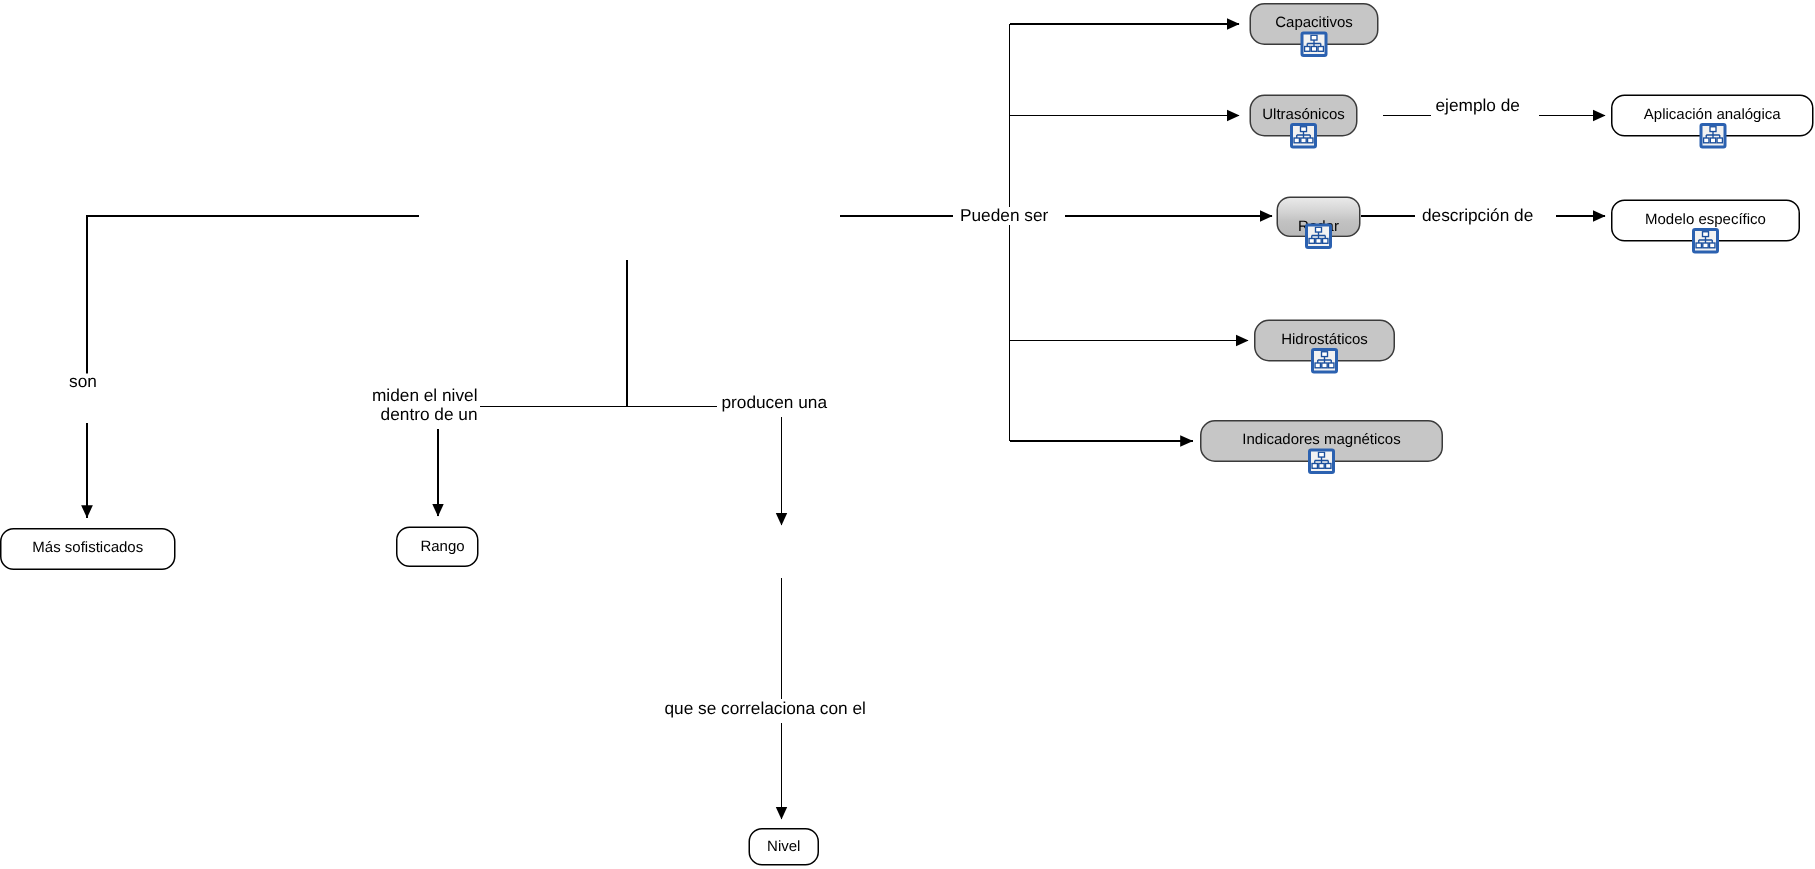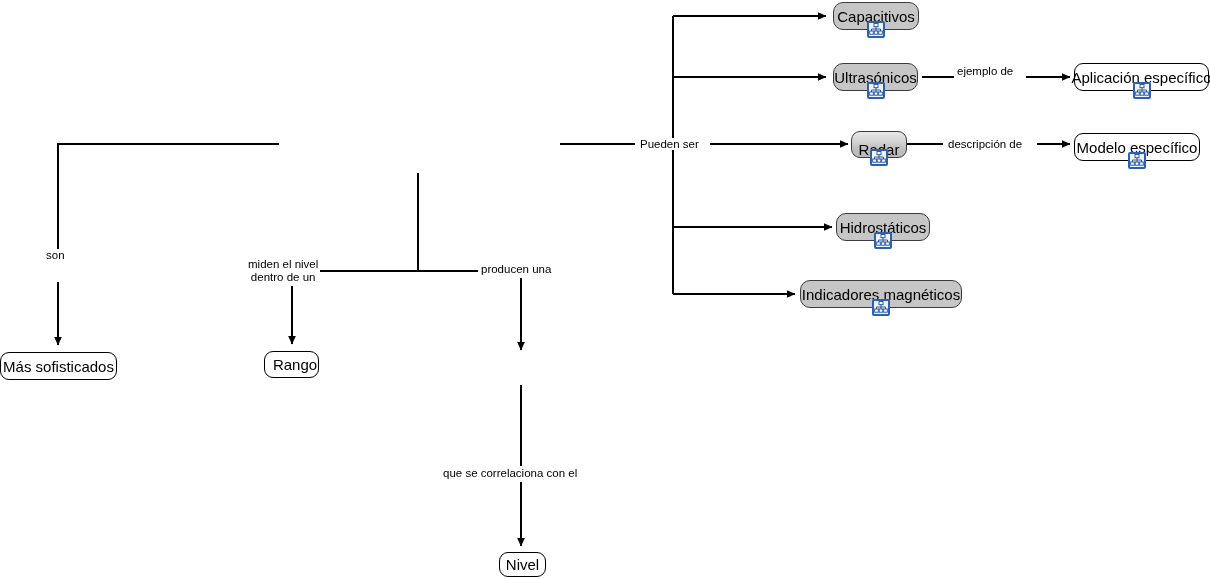--- a/index.html
+++ b/index.html
@@ -28,21 +28,21 @@
   .node {
     position: absolute;
     box-sizing: border-box;
     display: flex;
     align-items: center;
     justify-content: center;
     border: 1px solid #000000;
     border-radius: 9px;
     background: #ffffff;
     color: #000000;
-    font-size: 15px;
+    font-size: 10px;
     line-height: 1;
     white-space: nowrap;
     padding: 0 9px;
   }
   .node.gray {
     background: #c6c6c6;
     border-radius: 10px;
     border: 1px solid #3b3b3b;
   }
   .node.selected {
@@ -126,21 +126,21 @@
 
       <path d="M907,144 L943,144"></path>
       <path d="M1037,144 L1070,144" marker-end="url(#arrow)"></path>
     </g>
   </svg>
 
   <div class="link-label" style="left:638px; top:138px;">Pueden ser</div>
 
   <div class="link-label" style="left:44px; top:249px;">son</div>
 
-  <div class="link-label two-line" style="left:246px; top:258px; text-align:center;">
+  <div class="link-label two-line" style="left:246px; top:258px; text-align:right;">
     <span>miden el nivel</span><br>
     <span>dentro de un</span>
   </div>
 
   <div class="link-label" style="left:479px; top:263px;">producen una</div>
 
   <div class="link-label" style="left:955px; top:65px;">ejemplo de</div>
 
   <div class="link-label" style="left:946px; top:138px;">descripción de</div>
 
@@ -153,21 +153,21 @@
       <svg width="14" height="13" viewBox="0 0 14 13">
         <rect x="5" y="0.5" width="4" height="3.2" fill="#ffffff" stroke="#1b4f9c" stroke-width="0.9"></rect>
         <path d="M7,3.7 L7,6 M2.5,6 L11.5,6 M2.5,6 L2.5,8 M7,6 L7,8 M11.5,6 L11.5,8" stroke="#1b4f9c" stroke-width="0.9" fill="none"></path>
         <rect x="0.7" y="8" width="3.6" height="3.2" fill="#ffffff" stroke="#1b4f9c" stroke-width="0.9"></rect>
         <rect x="5.2" y="8" width="3.6" height="3.2" fill="#ffffff" stroke="#1b4f9c" stroke-width="0.9"></rect>
         <rect x="9.7" y="8" width="3.6" height="3.2" fill="#ffffff" stroke="#1b4f9c" stroke-width="0.9"></rect>
       </svg>
     </span>
   </div>
 
-  <div class="node gray" style="left:833px; top:63px; width:85px; height:28px;">
+  <div class="node gray" style="left:833px; top:63px; width:72px; height:28px;">
     <span>Ultrasónicos</span>
     <span class="cmap-icon">
       <svg width="14" height="13" viewBox="0 0 14 13">
         <rect x="5" y="0.5" width="4" height="3.2" fill="#ffffff" stroke="#1b4f9c" stroke-width="0.9"></rect>
         <path d="M7,3.7 L7,6 M2.5,6 L11.5,6 M2.5,6 L2.5,8 M7,6 L7,8 M11.5,6 L11.5,8" stroke="#1b4f9c" stroke-width="0.9" fill="none"></path>
         <rect x="0.7" y="8" width="3.6" height="3.2" fill="#ffffff" stroke="#1b4f9c" stroke-width="0.9"></rect>
         <rect x="5.2" y="8" width="3.6" height="3.2" fill="#ffffff" stroke="#1b4f9c" stroke-width="0.9"></rect>
         <rect x="9.7" y="8" width="3.6" height="3.2" fill="#ffffff" stroke="#1b4f9c" stroke-width="0.9"></rect>
       </svg>
     </span>
@@ -206,21 +206,21 @@
         <rect x="5" y="0.5" width="4" height="3.2" fill="#ffffff" stroke="#1b4f9c" stroke-width="0.9"></rect>
         <path d="M7,3.7 L7,6 M2.5,6 L11.5,6 M2.5,6 L2.5,8 M7,6 L7,8 M11.5,6 L11.5,8" stroke="#1b4f9c" stroke-width="0.9" fill="none"></path>
         <rect x="0.7" y="8" width="3.6" height="3.2" fill="#ffffff" stroke="#1b4f9c" stroke-width="0.9"></rect>
         <rect x="5.2" y="8" width="3.6" height="3.2" fill="#ffffff" stroke="#1b4f9c" stroke-width="0.9"></rect>
         <rect x="9.7" y="8" width="3.6" height="3.2" fill="#ffffff" stroke="#1b4f9c" stroke-width="0.9"></rect>
       </svg>
     </span>
   </div>
 
   <div class="node" style="left:1074px; top:63px; width:135px; height:28px;">
-    <span>Aplicación específico</span>
+    <span>Aplicación analógica</span>
     <span class="cmap-icon">
       <svg width="14" height="13" viewBox="0 0 14 13">
         <rect x="5" y="0.5" width="4" height="3.2" fill="#ffffff" stroke="#1b4f9c" stroke-width="0.9"></rect>
         <path d="M7,3.7 L7,6 M2.5,6 L11.5,6 M2.5,6 L2.5,8 M7,6 L7,8 M11.5,6 L11.5,8" stroke="#1b4f9c" stroke-width="0.9" fill="none"></path>
         <rect x="0.7" y="8" width="3.6" height="3.2" fill="#ffffff" stroke="#1b4f9c" stroke-width="0.9"></rect>
         <rect x="5.2" y="8" width="3.6" height="3.2" fill="#ffffff" stroke="#1b4f9c" stroke-width="0.9"></rect>
         <rect x="9.7" y="8" width="3.6" height="3.2" fill="#ffffff" stroke="#1b4f9c" stroke-width="0.9"></rect>
       </svg>
     </span>
   </div>

